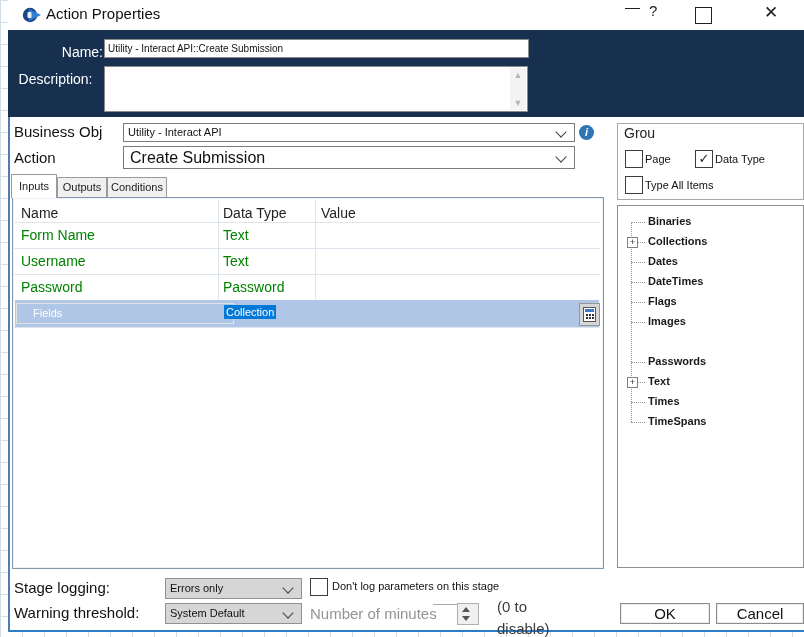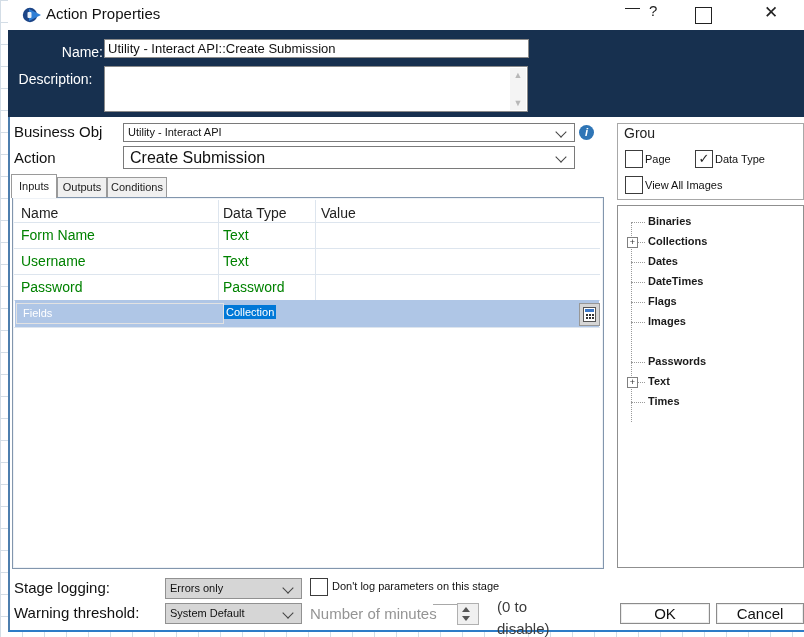--- a/index.html
+++ b/index.html
@@ -20,21 +20,21 @@
   .win-title{left:38px;top:5px;font-size:15px;color:#111;}
   .ctrl{color:#222;}
   .ctrl-min{left:617px;top:-2px;font-size:15px;}
   .ctrl-help{left:641px;top:2px;font-size:15px;}
   .ctrl-max{left:687px;top:7px;width:15px;height:15px;border:1px solid #222;}
   .ctrl-close{left:756px;top:2px;font-size:17px;}
   
   .navy{left:8px;top:30px;width:796px;height:87px;background:#17304f;}
   .nv-label{color:#ffffff;font-size:14px;width:95px;text-align:right;}
   .name-input{left:104px;top:39px;width:420px;height:17px;border:1px solid #8a8a8a;
-    background:#fff;font-family:"Liberation Sans",sans-serif;font-size:13px;color:#111;padding:0 0 0 3px;}
+    background:#fff;font-family:"Liberation Sans",sans-serif;font-size:10px;color:#111;padding:0 0 0 3px;}
   .desc-box{left:104px;top:66px;width:422px;height:44px;background:#fff;border:1px solid #8a8a8a;}
   .desc-scroll{right:1px;top:1px;width:16px;height:42px;background:#f4f4f4;}
   .desc-arrow{left:0;width:16px;height:14px;color:#b8b8b8;font-size:9px;text-align:center;line-height:14px;}
   
   .sel-label{font-size:15px;color:#111;}
   .combo{background:#fff;border:1px solid #7a7a7a;}
   .combo-text{left:4px;top:2px;font-size:11px;color:#111;white-space:nowrap;}
   .combo-text-big{left:6px;top:2px;font-size:16px;color:#111;white-space:nowrap;}
   .chev{width:7px;height:7px;border-right:1px solid #444;border-bottom:1px solid #444;transform:rotate(45deg);}
   .info-icon{left:579px;top:125px;width:15px;height:15px;border-radius:50%;background:#2e75b6;
@@ -43,21 +43,21 @@
   .tab{font-size:11px;color:#222;text-align:center;border:1px solid #9a9a9a;border-bottom:none;background:#f0f0f0;}
   .tab-active{background:#ffffff;z-index:3;}
   
   .itable{left:12px;top:197px;width:590px;height:370px;background:#fff;border:1px solid #8296ad;box-shadow:inset 0 0 0 1px #eef2f7;z-index:2;}
   .th{font-size:14px;color:#222;height:19px;overflow:hidden;line-height:22px;}
   .hline{left:1px;width:586px;height:1px;background:#dde5ee;}
   .vline{top:2px;width:1px;height:126px;background:#dde5ee;}
   .cell-green{font-size:14px;color:#008200;}
   .sel-row{left:2px;top:102px;width:584px;height:27px;background:#afc6e6;}
   .fields-editor{left:1px;top:3px;width:200px;height:19px;border:1px solid #e2e2e2;
-    font-size:11px;color:#ffffff;line-height:19px;padding-left:6px;}
+    font-size:11px;color:#ffffff;line-height:19px;padding-left:16px;}
   .collection-chip{left:209px;top:5px;background:#0078d7;color:#fff;font-size:11px;padding:1px 2px;}
   .calc-btn{left:564px;top:3px;width:19px;height:21px;background:#d6d6d6;border:1px solid #979797;}
   .calc-body{left:3px;top:3px;width:11px;height:13px;background:#fff;border:1px solid #555;}
   .calc-top{left:1px;top:1px;width:9px;height:3px;background:#3b78c8;}
   .calc-dots{left:2px;top:6px;width:2px;height:2px;background:#333;
     box-shadow:3px 0 #333,6px 0 #333,0 3px #333,3px 3px #333,6px 3px #333;}
   
   .gpanel{left:617px;top:123px;width:185px;height:75px;border:1px solid #a8a8a8;background:#fff;}
   .gtitle{left:6px;top:1px;font-size:14px;color:#222;}
   .cb{width:16px;height:16px;border:1px solid #3c3c3c;background:#fff;text-align:center;line-height:15px;font-size:13px;color:#222;}
@@ -172,21 +172,21 @@
 
   <div class="abs gpanel">
     <span class="abs gtitle">Grou</span>
     <div class="abs cb" style="left:7px;top:26px;"></div>
     <span class="abs cb-label" style="left:27px;top:29px;">Page</span>
     <div class="abs cb" style="left:77px;top:26px;">
       <span>✓</span>
     </div>
     <span class="abs cb-label" style="left:97px;top:29px;">Data Type</span>
     <div class="abs cb" style="left:7px;top:52px;"></div>
-    <span class="abs cb-label" style="left:27px;top:55px;">View All Images</span>
+    <span class="abs cb-label" style="left:27px;top:55px;">Type All Items</span>
   </div>
 
   <div class="abs tpanel">
     <div class="abs tvline"></div>
     <div class="abs titem" style="top:6px;">
       <span class="abs tstub"></span>
         <span class="abs tlabel">Binaries</span>
     </div>
     <div class="abs titem" style="top:26px;">
       <span class="abs tstub"></span>
@@ -214,20 +214,24 @@
         <span class="abs tlabel">Passwords</span>
     </div>
     <div class="abs titem" style="top:166px;">
       <span class="abs tstub"></span>
       <span class="abs texp">+</span>
       <span class="abs tlabel">Text</span>
     </div>
     <div class="abs titem" style="top:186px;">
       <span class="abs tstub"></span>
         <span class="abs tlabel">Times</span>
+    </div>
+    <div class="abs titem" style="top:206px;">
+      <span class="abs tstub"></span>
+        <span class="abs tlabel">TimeSpans</span>
     </div>
   </div>
 
   <span class="abs f-label" style="left:14px;top:579px;">Stage logging:</span>
   <div class="abs combo f-combo" style="left:165px;top:578px;">
     <span class="abs combo-text">Errors only</span>
     <span class="abs chev" style="right:9px;top:5px;"></span>
   </div>
   <div class="abs f-cb"></div>
   <span class="abs f-cb-label">Don't log parameters on this stage</span>

